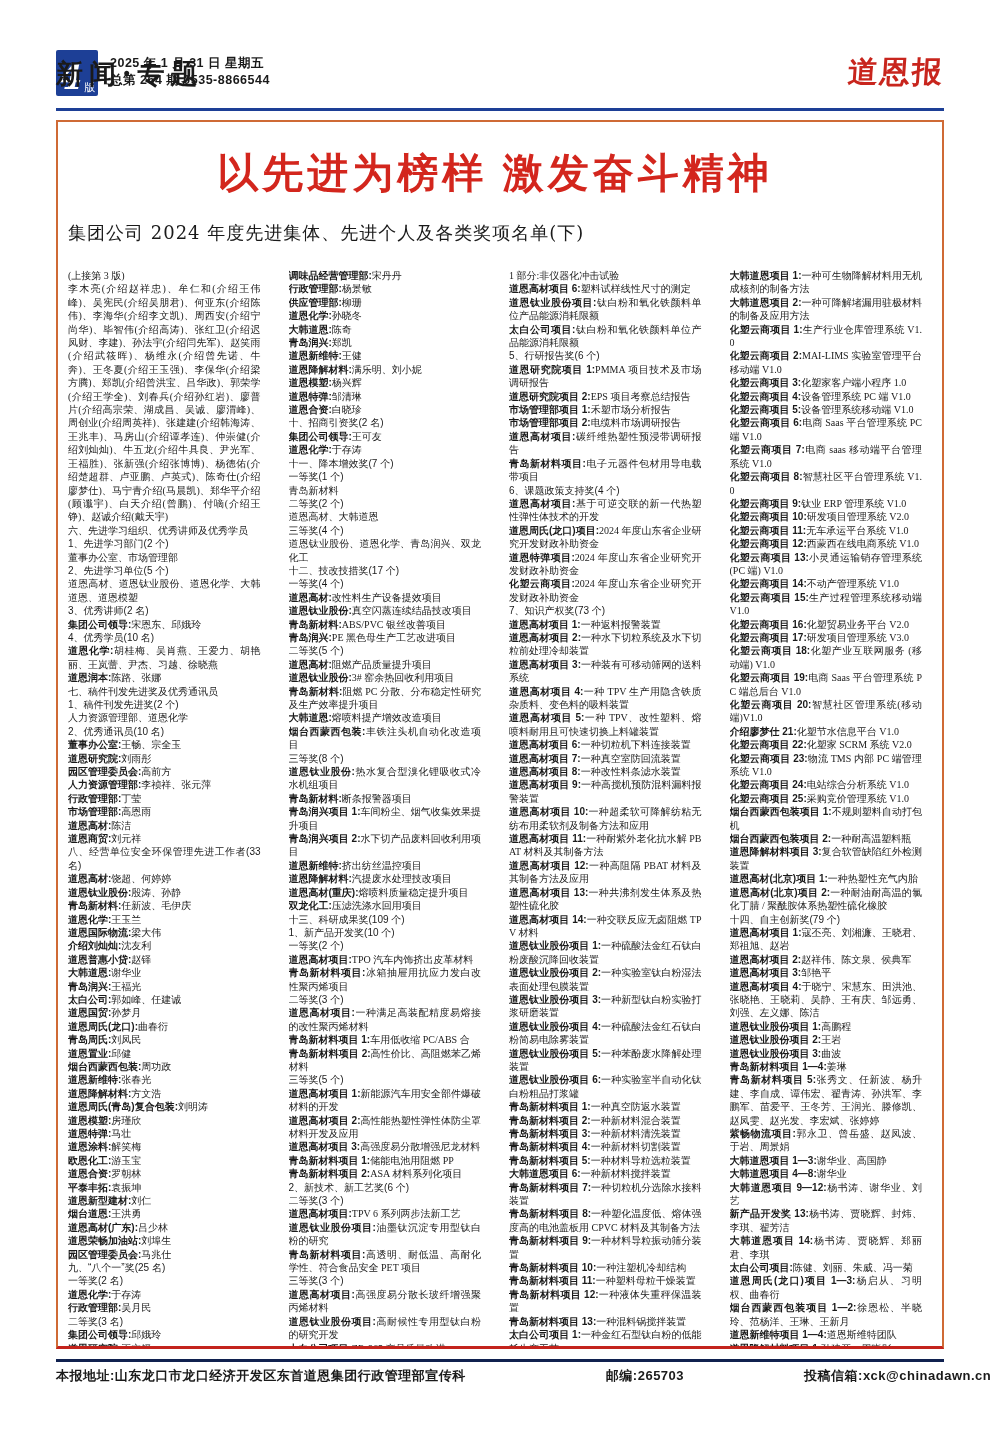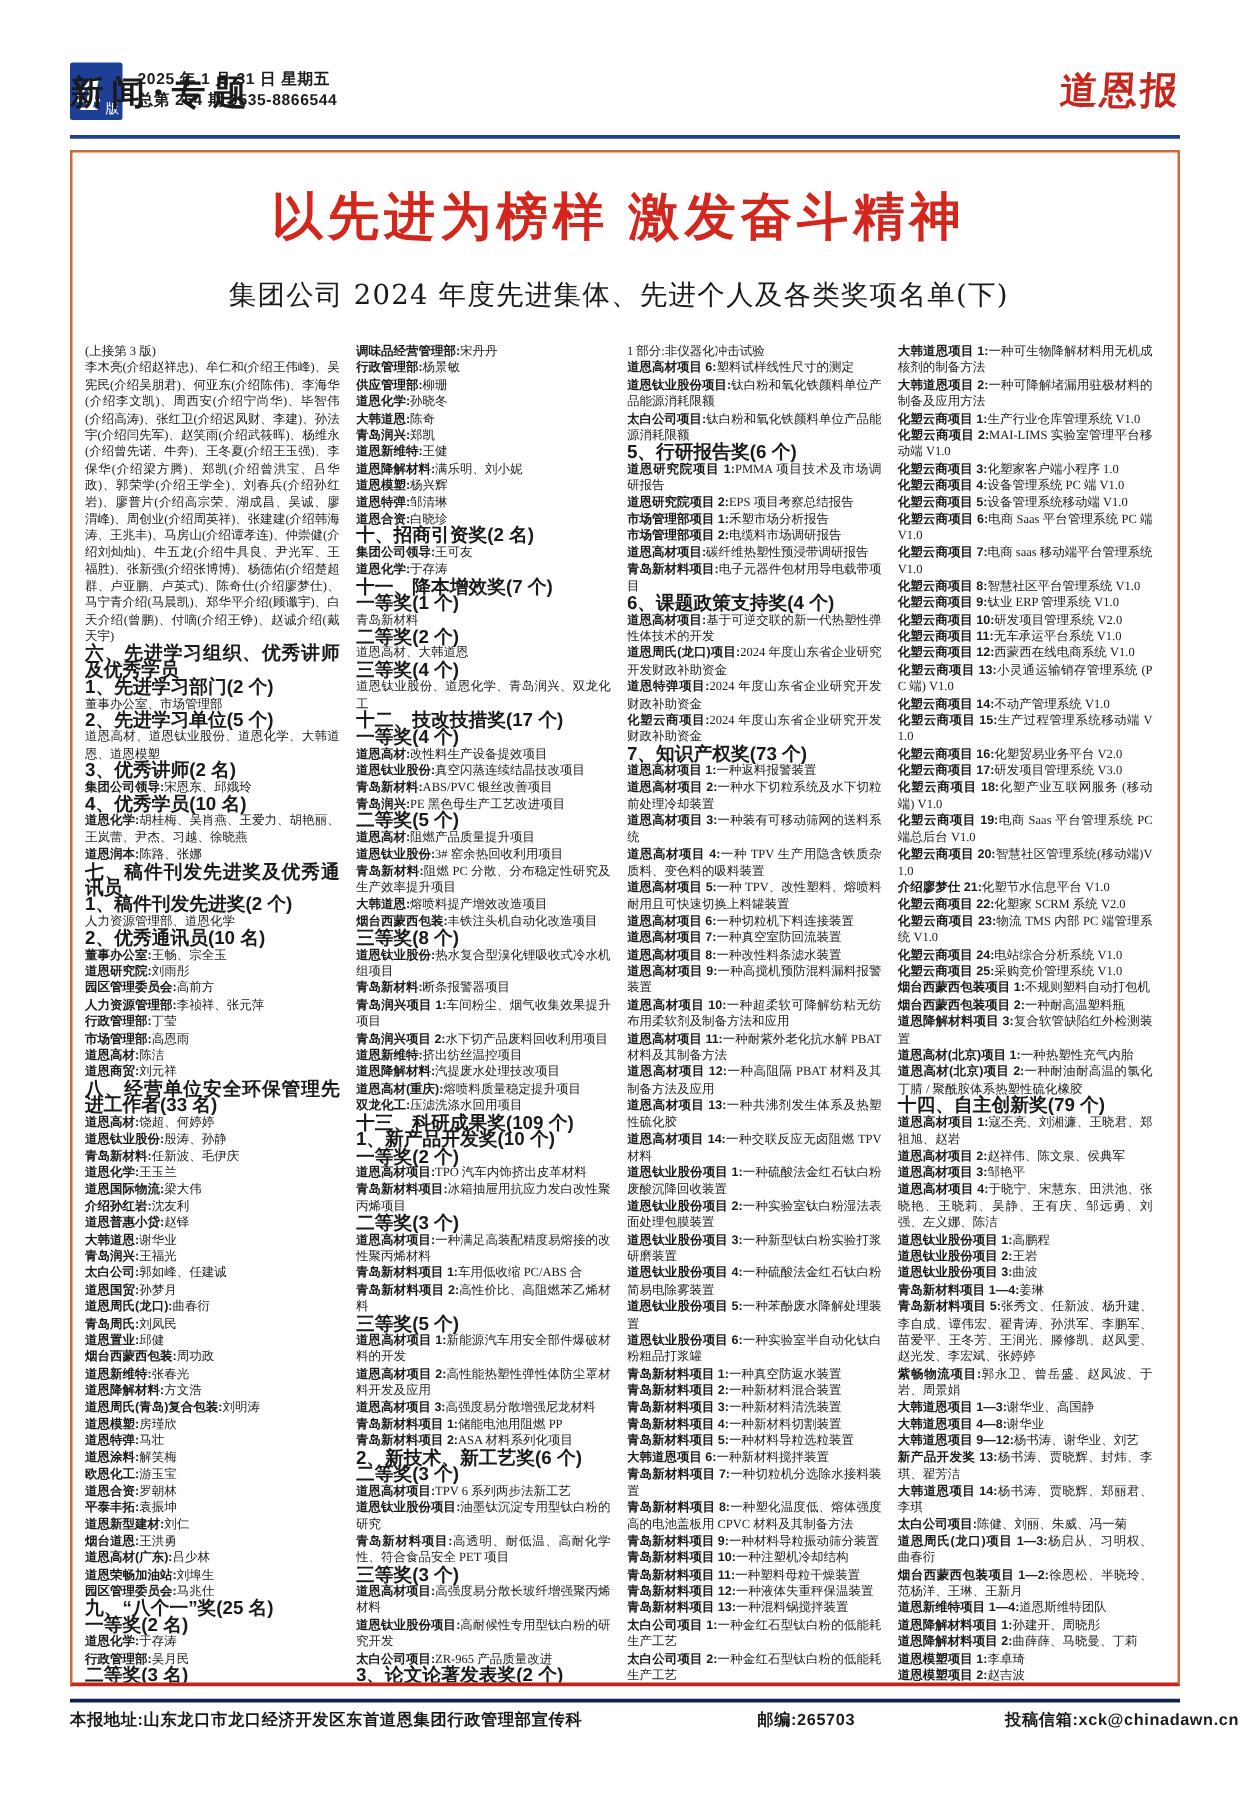--- a/index.html
+++ b/index.html
@@ -30,28 +30,28 @@
   
   .frame{
     margin-top:9px;border:2px solid #cf6a35;border-bottom:3px solid #c3231c;
     height:1229px;box-sizing:border-box;padding:14px 20px 0 10px;overflow:hidden;
   }
   .title{
     text-align:center;color:#d3261d;font-family:"Liberation Sans",sans-serif;
     font-weight:bold;font-size:41px;letter-spacing:4px;margin-top:10px;
   }
   .subtitle{
-    text-align:center;font-family:"DejaVu Serif",serif;font-size:22px;
+    text-align:left;font-family:"DejaVu Serif",serif;font-size:18px;
     letter-spacing:1px;margin-top:20px;
   }
   
-  .cols{display:flex;gap:13px;margin-top:24px;height:1092px;overflow:hidden;}
+  .cols{display:flex;gap:28px;margin-top:24px;height:1092px;overflow:hidden;}
   .col{flex:1 1 0;overflow:hidden;font-size:10px;line-height:13.4px;text-align:justify;}
   .ln{margin:0;word-break:break-all;}
-  .ln.h{font-family:"Liberation Sans",sans-serif;font-weight:bold;font-size:15px;}
+  .ln.h{font-family:"Liberation Sans",sans-serif;font-weight:normal;font-size:10px;}
   .ln .lbl{font-family:"Liberation Sans",sans-serif;font-weight:bold;}
   .ln.p{}
   
   .ftr-rule{height:2.5px;background:#10214f;margin:10px 56px 0 56px;}
   .ftr{
     margin:5px 56px 0 56px;display:flex;align-items:center;
     font-family:"Liberation Sans",sans-serif;font-size:13px;font-weight:bold;letter-spacing:.5px;
   }
   .ftr .addr{flex:0 0 auto;}
   .ftr .post{flex:0 0 auto;margin-left:140px;}
@@ -104,21 +104,21 @@
           <div class="ln"><span class="lbl">行政管理部:</span>丁莹</div>
           <div class="ln"><span class="lbl">市场管理部:</span>高恩雨</div>
           <div class="ln"><span class="lbl">道恩高材:</span>陈洁</div>
           <div class="ln"><span class="lbl">道恩商贸:</span>刘元祥</div>
           <div class="ln h">八、经营单位安全环保管理先进工作者(33 名)</div>
           <div class="ln"><span class="lbl">道恩高材:</span>饶超、何婷婷</div>
           <div class="ln"><span class="lbl">道恩钛业股份:</span>殷涛、孙静</div>
           <div class="ln"><span class="lbl">青岛新材料:</span>任新波、毛伊庆</div>
           <div class="ln"><span class="lbl">道恩化学:</span>王玉兰</div>
           <div class="ln"><span class="lbl">道恩国际物流:</span>梁大伟</div>
-          <div class="ln"><span class="lbl">介绍孙红岩:</span>沈友利</div>
+          <div class="ln"><span class="lbl">介绍刘灿灿:</span>沈友利</div>
           <div class="ln"><span class="lbl">道恩普惠小贷:</span>赵铎</div>
           <div class="ln"><span class="lbl">大韩道恩:</span>谢华业</div>
           <div class="ln"><span class="lbl">青岛润兴:</span>王福光</div>
           <div class="ln"><span class="lbl">太白公司:</span>郭如峰、任建诚</div>
           <div class="ln"><span class="lbl">道恩国贸:</span>孙梦月</div>
           <div class="ln"><span class="lbl">道恩周氏(龙口):</span>曲春衍</div>
           <div class="ln"><span class="lbl">青岛周氏:</span>刘凤民</div>
           <div class="ln"><span class="lbl">道恩置业:</span>邱健</div>
           <div class="ln"><span class="lbl">烟台西蒙西包装:</span>周功政</div>
           <div class="ln"><span class="lbl">道恩新维特:</span>张春光</div>

